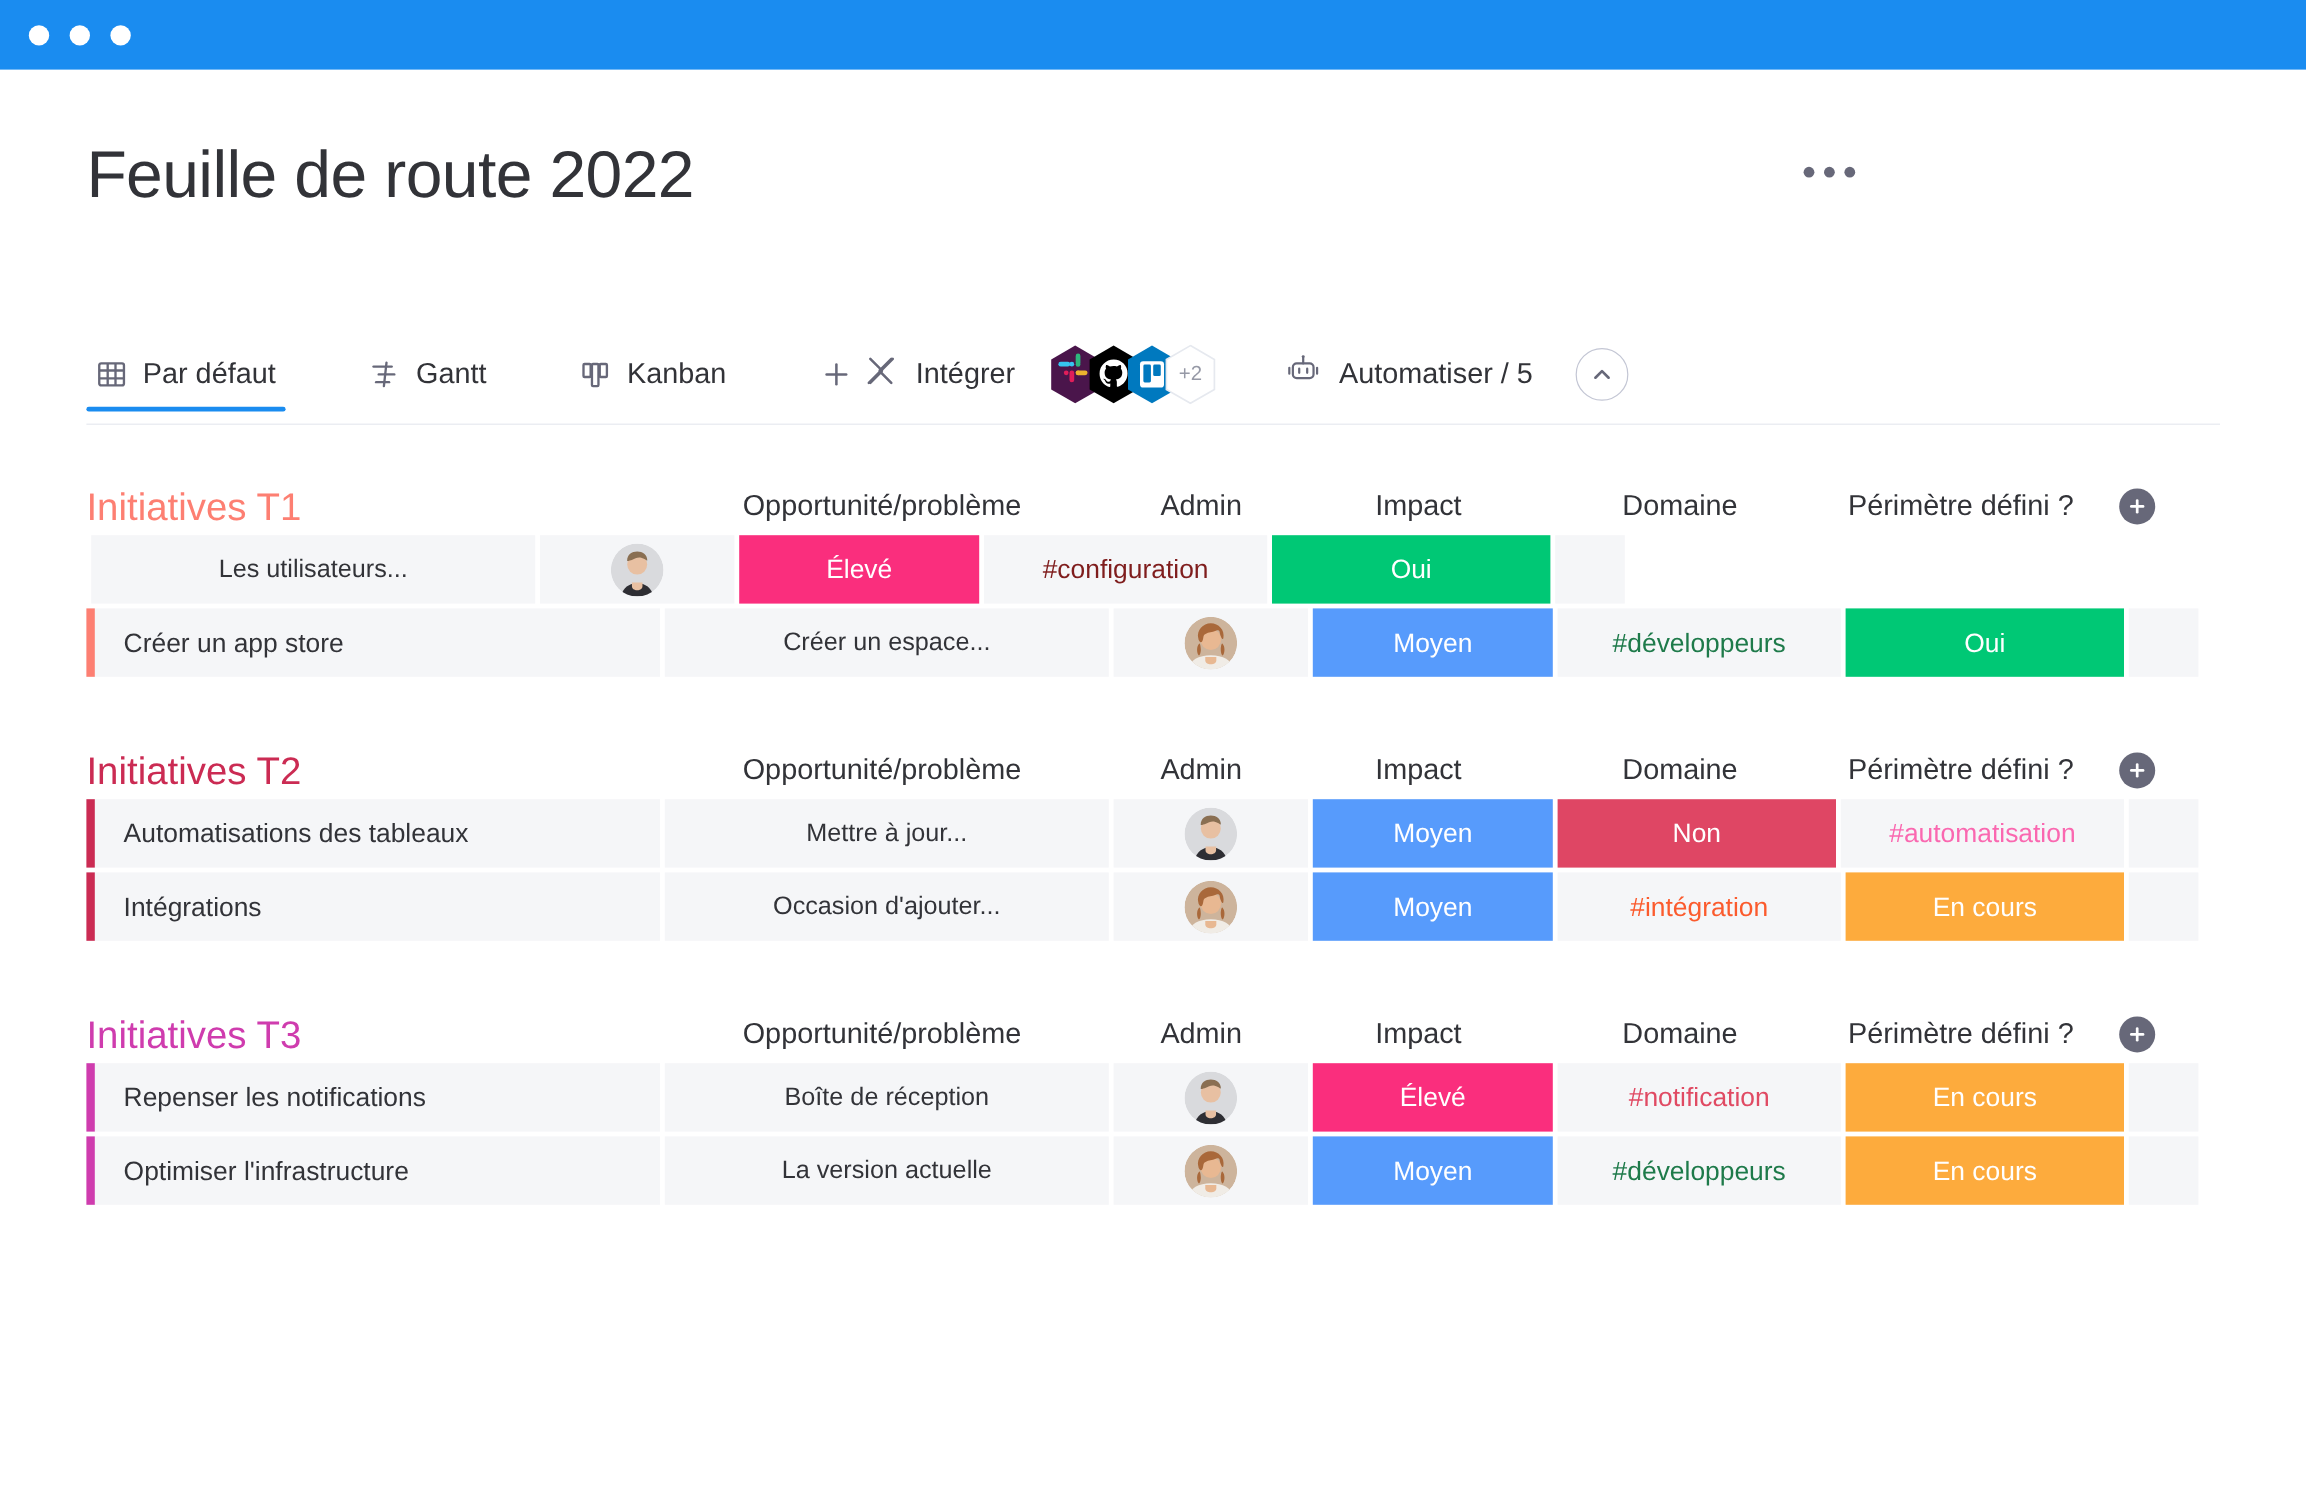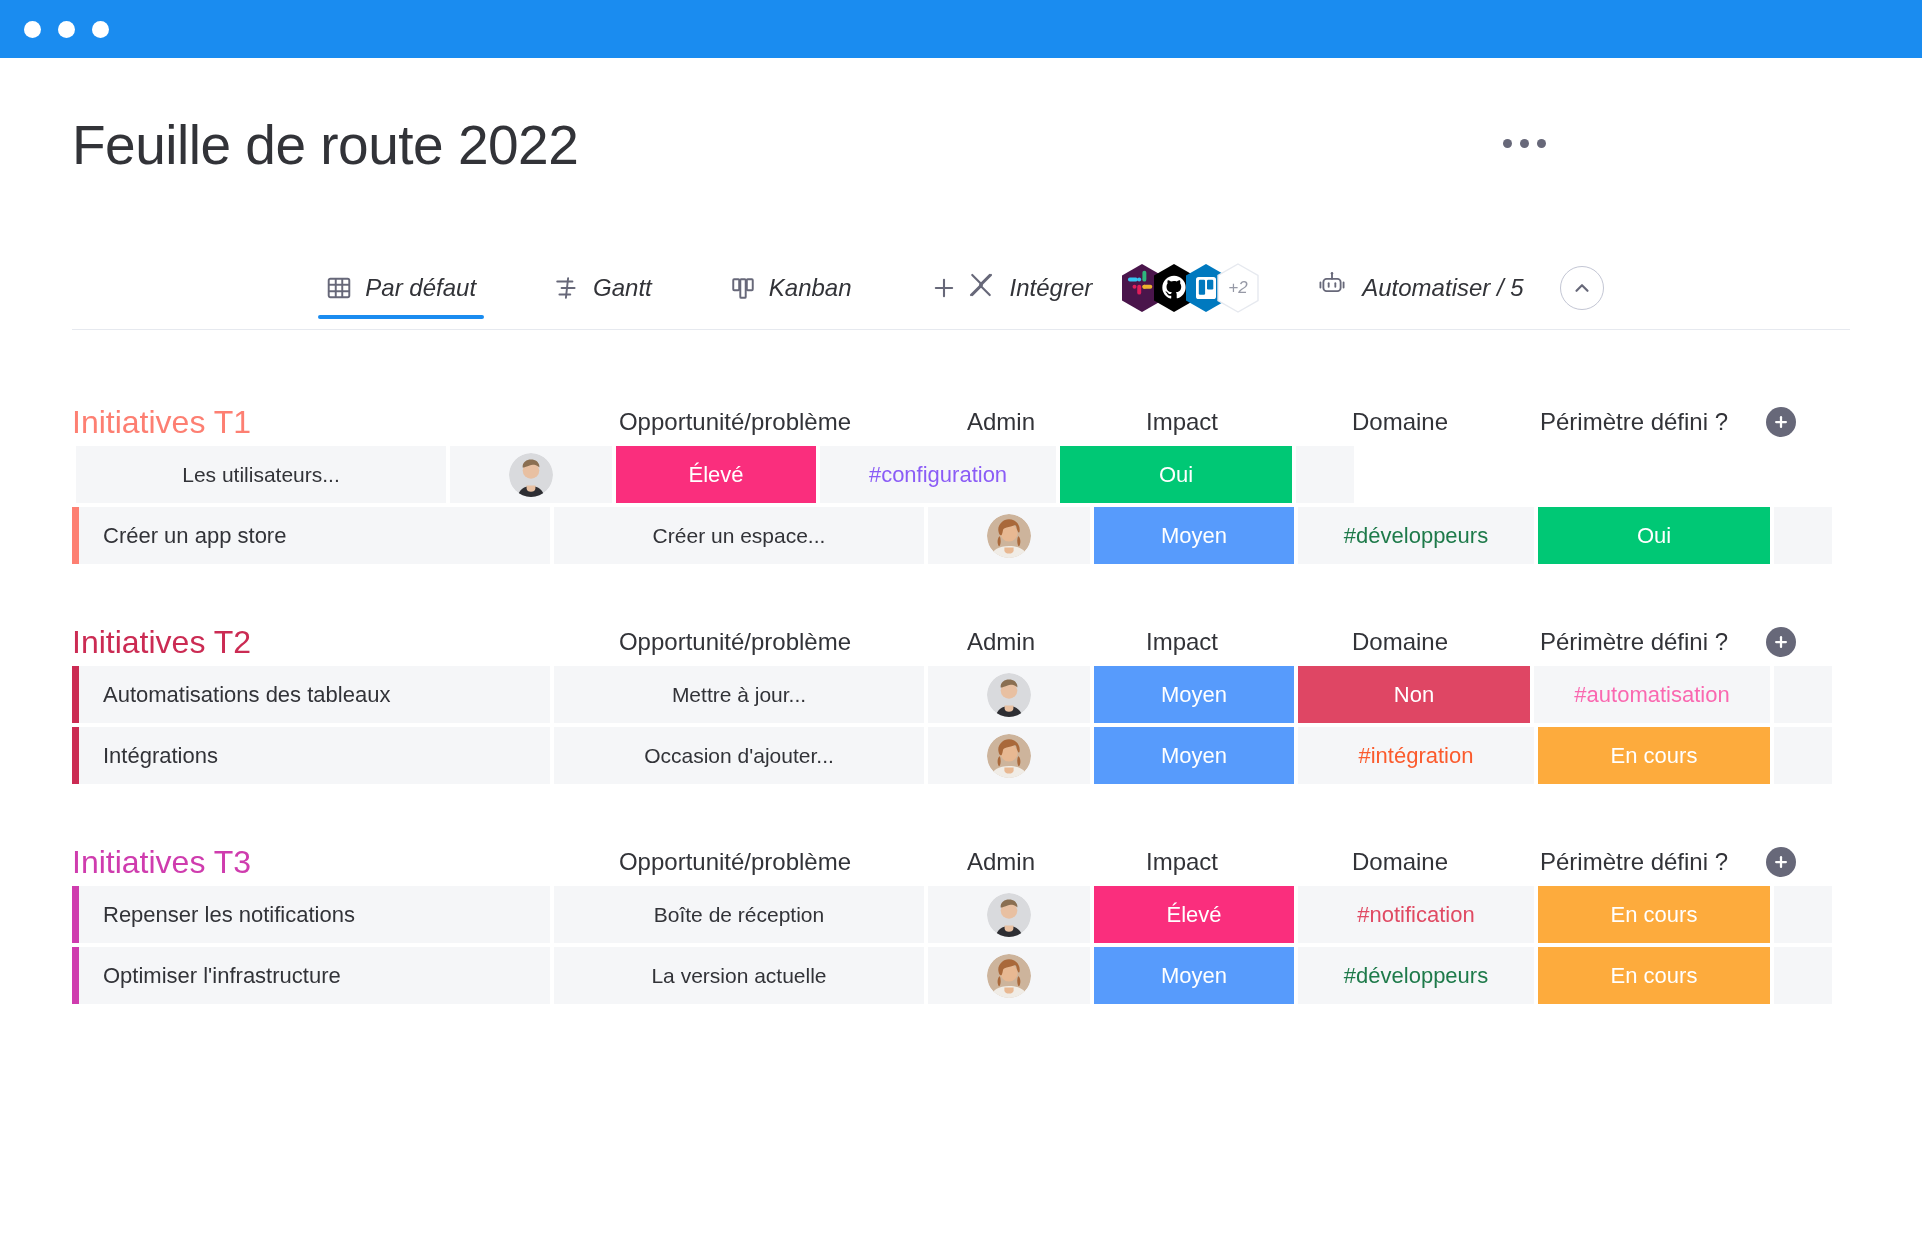--- a/index.html
+++ b/index.html
@@ -67,28 +67,27 @@
   .more-menu i {
     width: 9px; height: 9px;
     border-radius: 50%;
     background: #676879;
     display: block;
   }
 
   
   .tabbar {
     position: absolute;
-    top: 258px; left: 72px;
+    top: 282px; left: 72px;
     width: 1778px;
     height: 72px;
     border-bottom: 1px solid #e6e9ef;
     display: flex;
     align-items: flex-start;
-    justify-content: center;
-    font-style: italic;
+    justify-content: flex-start;
   }
   .tabs-left { display: flex; align-items: center; height: 60px; }
   .tab {
     display: flex;
     align-items: center;
     gap: 13px;
     height: 60px;
     padding: 0 8px;
     margin-right: 62px;
     cursor: pointer;
@@ -398,21 +397,21 @@
       <circle cx="22" cy="17.5" r="8.3" fill="#e8c0a2"></circle>
       <path d="M13.6 14.2c0-5 3.9-7.6 8.4-7.6s8.4 2.5 8.4 7.3c0 1-2.2-1.6-5.1-2.1-3.5-.6-5.1 1-7.4 1.6-1.8.5-4.3 1.8-4.3.8z" fill="#8a6f52"></path>
       <path d="M8.5 44c1.4-7.2 6.8-11 13.5-11s12.1 3.8 13.5 11z" fill="#2e2e33"></path>
       <path d="M17.6 32.4h8.8v3.1c0 2-1.9 3.3-4.4 3.3s-4.4-1.3-4.4-3.3z" fill="#e8c0a2"></path>
     </svg>
             </span>
           </div>
           <div class="cell cell-imp">
             <span class="chip" style="background: rgb(250, 46, 125);">Élevé</span>
           </div>
-          <div class="cell cell-dom" style="color: #8b5cf6;">#configuration</div>
+          <div class="cell cell-dom" style="color: #7f1d1d;">#configuration</div>
           <div class="cell cell-scope">
             <span class="chip" style="background: rgb(0, 200, 117);">Oui</span>
           </div>
           <div class="cell cell-tail"></div>
         </div>
         <div class="row">
           <div class="cell-name" style="border-left-color: rgb(253, 127, 114);">Créer un app store</div>
           <div class="cell cell-opp">Créer un espace...</div>
           <div class="cell cell-admin">
             <span class="avatar">

